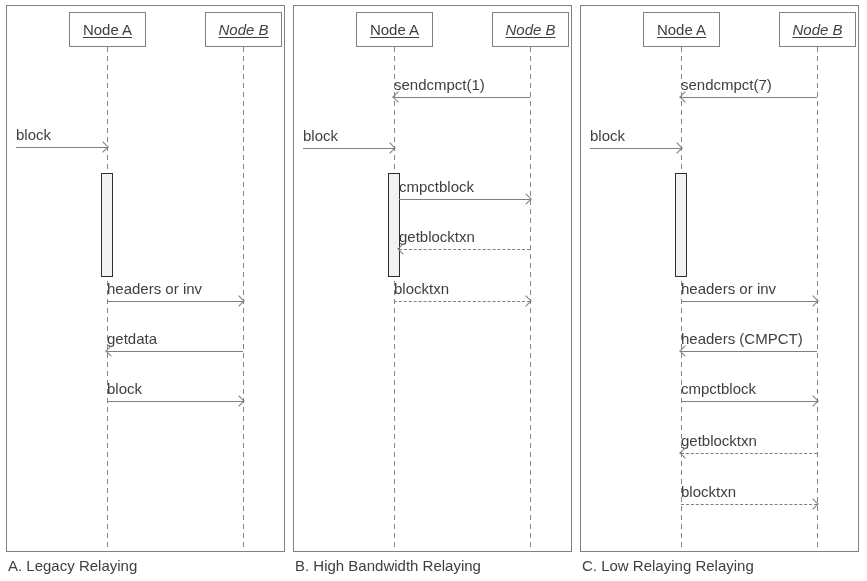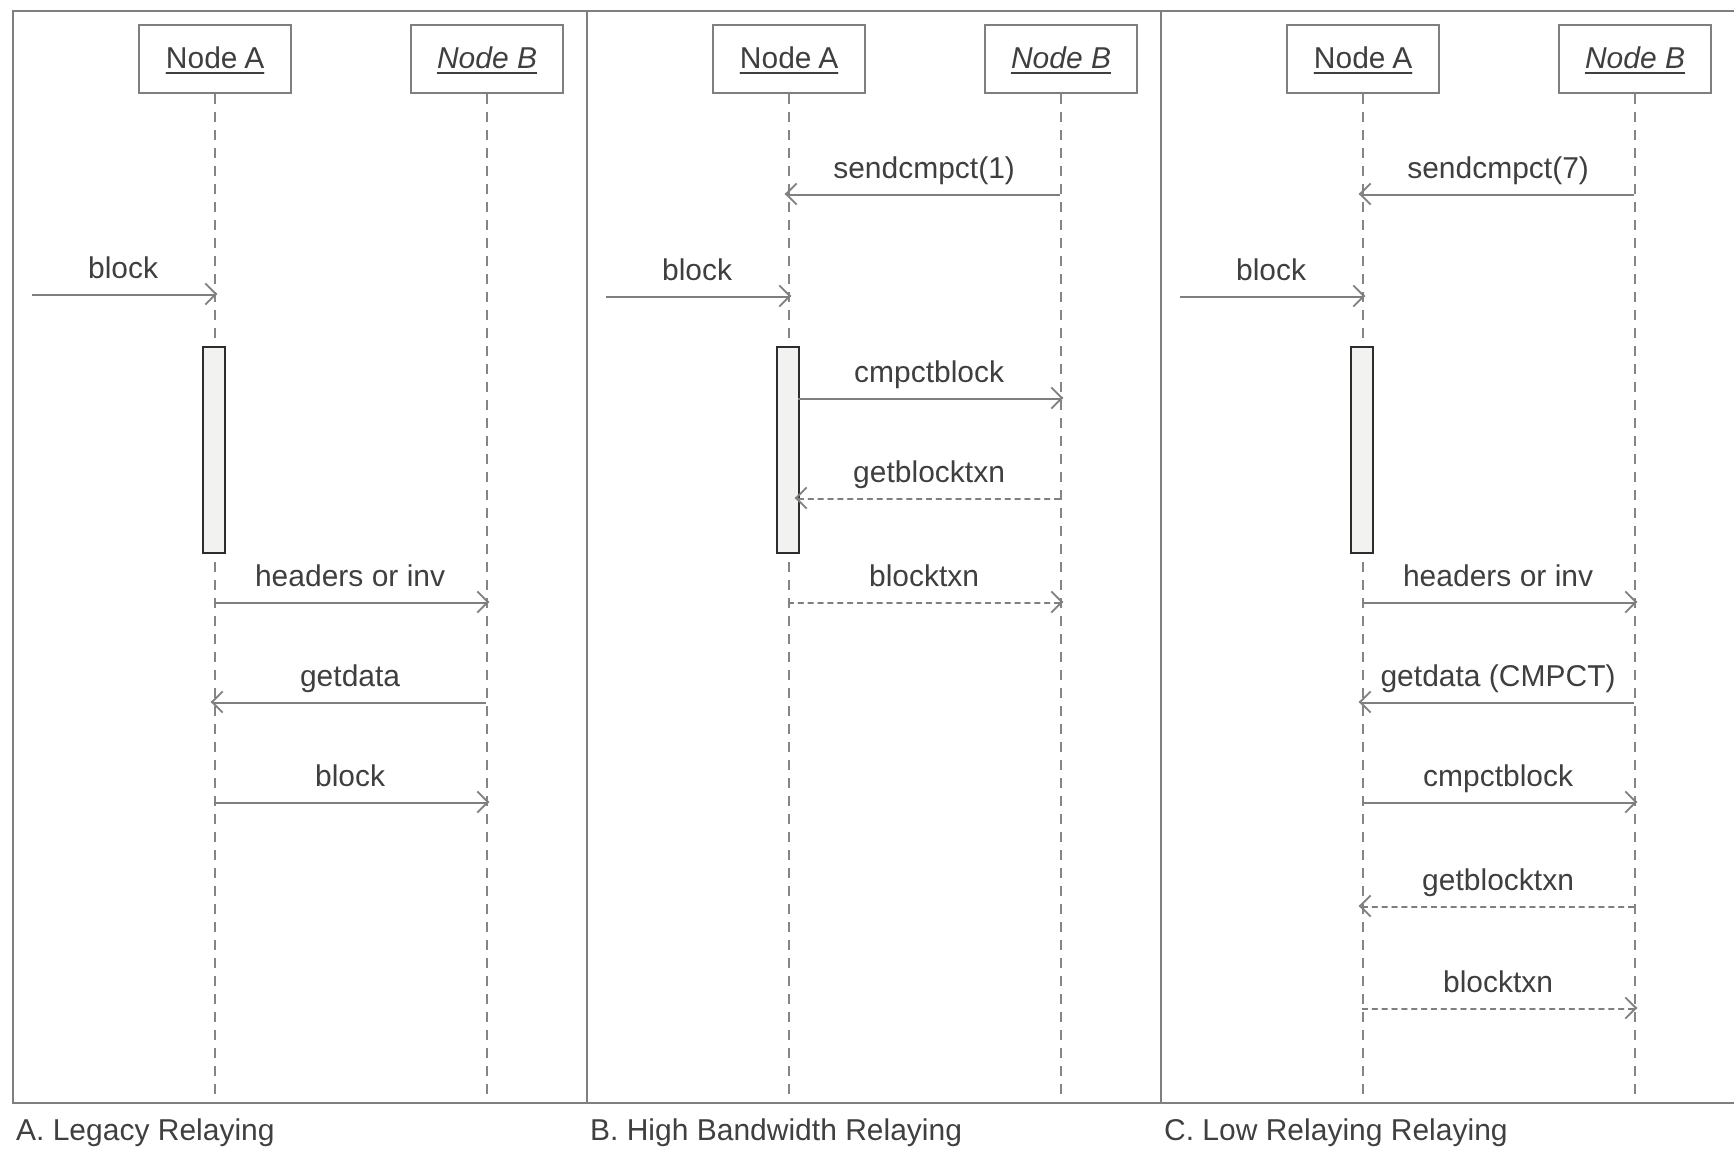--- a/index.html
+++ b/index.html
@@ -10,21 +10,20 @@
     color: #3f3f3f;
     position: relative;
     overflow: hidden;
   }
   .panel {
     position: absolute;
     top: 5px;
     width: 277px; height: 545px;
     border: 1px solid #7f7f7f;
     background: #ffffff;
-    padding-left: 33px;
   }
   .node-box {
     position: absolute;
     top: 6px;
     width: 75px; height: 33px;
     border: 1px solid #7f7f7f;
     background: #ffffff;
     display: flex; align-items: center; justify-content: center;
   }
   .node-box.a { left: 62px; }
@@ -52,21 +51,21 @@
     z-index: 2;
   }
   .msg {
     position: absolute;
     height: 0;
     z-index: 3;
   }
   .msg-label {
     position: absolute;
     left: 0; right: 0; bottom: 4px;
-    text-align: center;
+    text-align: left;
     font-size: 15px;
     color: #3f3f3f;
     white-space: nowrap;
   }
   .msg-line {
     position: absolute;
     left: 0; right: 0; top: 0;
     height: 0;
     border-top: 1px solid #7f7f7f;
   }
@@ -183,21 +182,21 @@
     <span class="msg-label">block</span>
     <div class="msg-line"></div>
     <span class="head right"></span>
   </div>
   <div class="msg" style="left:100px; top:295px; width:136px;">
     <span class="msg-label">headers or inv</span>
     <div class="msg-line"></div>
     <span class="head right"></span>
   </div>
   <div class="msg" style="left:100px; top:345px; width:136px;">
-    <span class="msg-label">getdata (CMPCT)</span>
+    <span class="msg-label">headers (CMPCT)</span>
     <div class="msg-line"></div>
     <span class="head left"></span>
   </div>
   <div class="msg" style="left:100px; top:395px; width:136px;">
     <span class="msg-label">cmpctblock</span>
     <div class="msg-line"></div>
     <span class="head right"></span>
   </div>
   <div class="msg" style="left:100px; top:447px; width:136px;">
     <span class="msg-label">getblocktxn</span>

